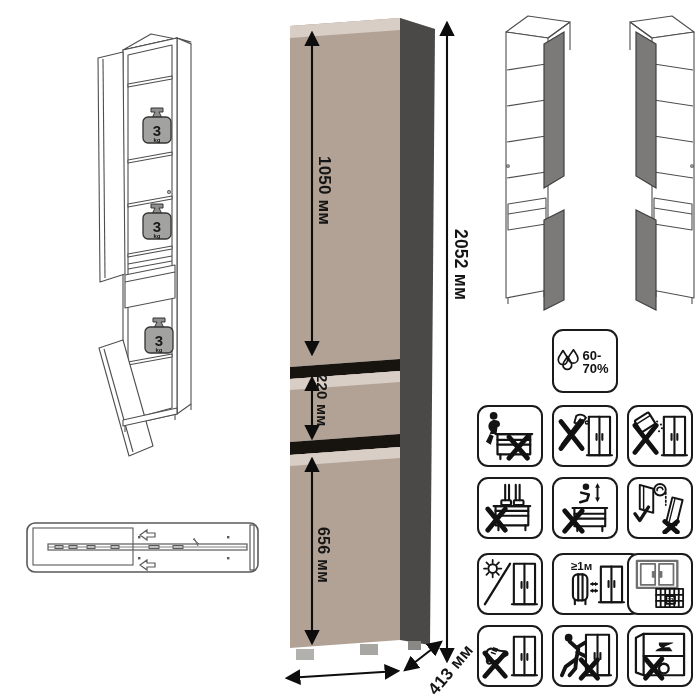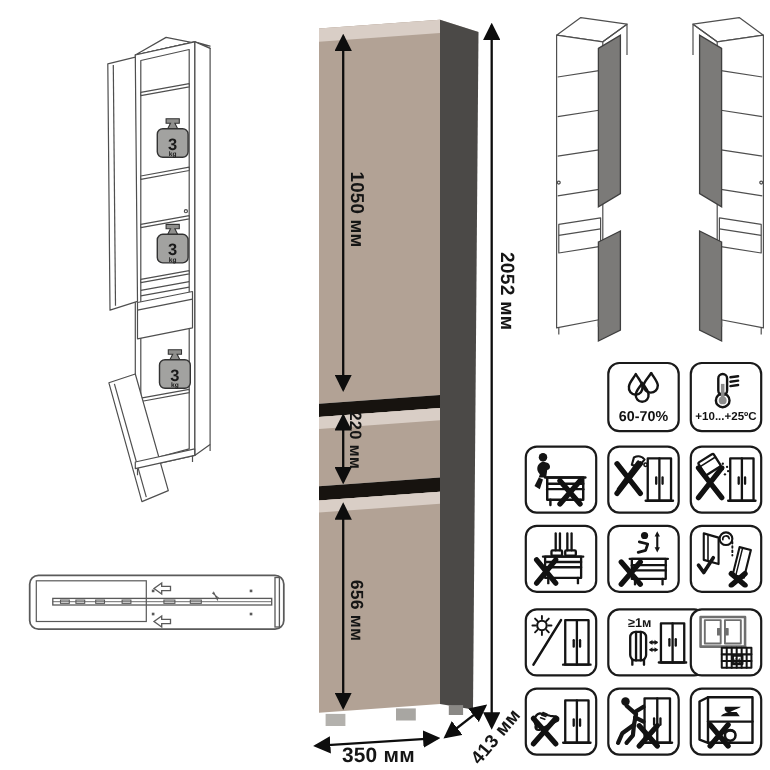--- a/index.html
+++ b/index.html
@@ -2,21 +2,21 @@
 <html><head>
 <meta charset="utf-8">
 <style>
   html,body{margin:0;padding:0;background:#fff;}
   .stage{position:relative;width:700px;height:700px;background:#ffffff;overflow:hidden;
          font-family:"Liberation Sans",sans-serif;}
   .abs{position:absolute;}
   .dim{color:#151515;font-weight:bold;letter-spacing:.2px;display:flex;align-items:center;justify-content:center;}
   .dim.v{writing-mode:vertical-rl;}
   .tile{position:absolute;box-sizing:border-box;border:2.6px solid #1a1a1a;border-radius:11px;background:#fff;
-        display:flex;flex-direction:column;align-items:center;justify-content:center;}
+        display:flex;flex-direction:row;align-items:center;justify-content:center;}
   .tile .lbl{font-weight:bold;color:#111;line-height:1;margin-top:2px;}
   .wicon{display:block;}
   .wicon .ln{stroke:#141414;fill:none;stroke-linecap:round;stroke-linejoin:round;}
   .wicon .xm{stroke:#111;fill:none;stroke-width:5;stroke-linecap:round;}
   .wicon text{font-family:"Liberation Sans",sans-serif;font-weight:bold;fill:#141414;stroke:none;}
   svg text{font-family:"Liberation Sans",sans-serif;}
   .wf .ln{stroke:#4f4f4f;stroke-width:1.1;fill:none;stroke-linejoin:round;}
   .wf .face{fill:#ffffff;stroke:#4f4f4f;stroke-width:1.1;stroke-linejoin:round;}
 </style>
 </head>
@@ -116,21 +116,20 @@
       <line x1="164" y1="13" x2="164" y2="651" marker-start="url(#mA)" marker-end="url(#mA)"></line>
       <line x1="4" y1="668" x2="115" y2="661" marker-start="url(#mA)" marker-end="url(#mA)"></line>
       <line x1="122" y1="660" x2="158" y2="632" marker-start="url(#mA)" marker-end="url(#mA)"></line>
     </g>
   </svg>
 
   <div class="abs dim v" style="left:314px;top:108px;height:165px;font-size:17px">1050 мм</div>
   <div class="abs dim v" style="left:314px;top:364px;height:72px;font-size:15px">220 мм</div>
   <div class="abs dim v" style="left:314px;top:500px;height:110px;font-size:16px">656 мм</div>
   <div class="abs dim v" style="left:450px;top:212px;height:105px;font-size:17.5px">2052 мм</div>
-  <div class="abs dim" style="left:288px;top:677px;width:112px;font-size:19px">350 мм</div>
   <div class="abs dim" style="left:419px;top:660px;width:64px;font-size:17px;transform:rotate(-50deg)">413 мм</div>
 
   <svg class="abs wf" style="left:500px;top:8px" width="200" height="305" viewBox="0 0 200 305">
     <g id="wfUnit">
       <path class="face" d="M6,24 L28,8 L70,14 L48,30 Z"></path>
       <path class="face" d="M6,24 L48,30 L48,282 L6,290 Z"></path>
       <path class="ln" d="M48,30 L70,14 L70,42"></path>
       <path class="ln" d="M7,62 L46,56 M7,98 L46,92 M7,134 L46,128 M7,170 L46,164"></path>
       <path class="face" d="M8,196 L46,190 L46,216 L8,222 Z"></path>
       <path class="ln" d="M8,206 L46,200"></path>
@@ -146,34 +145,20 @@
     <svg class="wicon" width="38" height="32" viewBox="0 0 38 32">
       <g class="ln" stroke-width="2.2" fill="#fff">
         <path d="M12,2 C14.5,6.5 18,10 18,13.5 A6.2,6.2 0 1 1 5.8,13.5 C5.8,10 9.5,6.5 12,2 Z"></path>
         <path d="M26,1 C28.5,5.5 32,9 32,12.5 A6.4,6.4 0 1 1 19.2,12.5 C19.2,9 23.5,5.5 26,1 Z"></path>
         <path d="M18,10 C20.3,14 23.5,17.2 23.5,20.4 A5.8,5.8 0 1 1 12.1,20.4 C12.1,17.2 15.7,14 18,10 Z"></path>
       </g>
     </svg>
     <div class="lbl" style="font-size:13px">60-70%</div>
   </div>
 
-  <div class="tile" style="left:627px;top:329px;width:66px;height:64px">
-    <svg class="wicon" width="30" height="34" viewBox="0 0 30 34">
-      <g class="ln" stroke-width="2.2">
-        <rect x="8" y="2" width="8" height="19" rx="4"></rect>
-        <circle cx="12" cy="26" r="6.2"></circle>
-        <line x1="19" y1="5" x2="26" y2="4"></line>
-        <line x1="19" y1="9" x2="26" y2="8"></line>
-        <line x1="19" y1="13" x2="26" y2="12"></line>
-      </g>
-      <circle cx="12" cy="26" r="3.6" fill="#8c8c8c"></circle>
-      <rect x="10.4" y="11" width="3.2" height="14" fill="#8c8c8c"></rect>
-    </svg>
-    <div class="lbl" style="font-size:10.5px">+10...+25ºC</div>
-  </div>
 
   <div class="tile" style="left:477px;top:405px;width:66px;height:62px">
     <svg class="wicon" width="56" height="52" viewBox="0 0 58 54">
       <circle cx="12" cy="6" r="4" fill="#141414"></circle>
       <path d="M12,10 C6,12 5,18 9,22 L8,25 L15,25 L16,18 C20,17 19,12 16,11 Z" fill="#141414"></path>
       <path d="M8,25 L4,33 L9,36 L12,27 Z" fill="#141414"></path>
       <g class="ln" stroke-width="2.3">
         <rect x="16" y="25" width="34" height="21"></rect>
         <line x1="16" y1="31" x2="50" y2="31"></line>
           <line x1="16" y1="36" x2="50" y2="36"></line>

